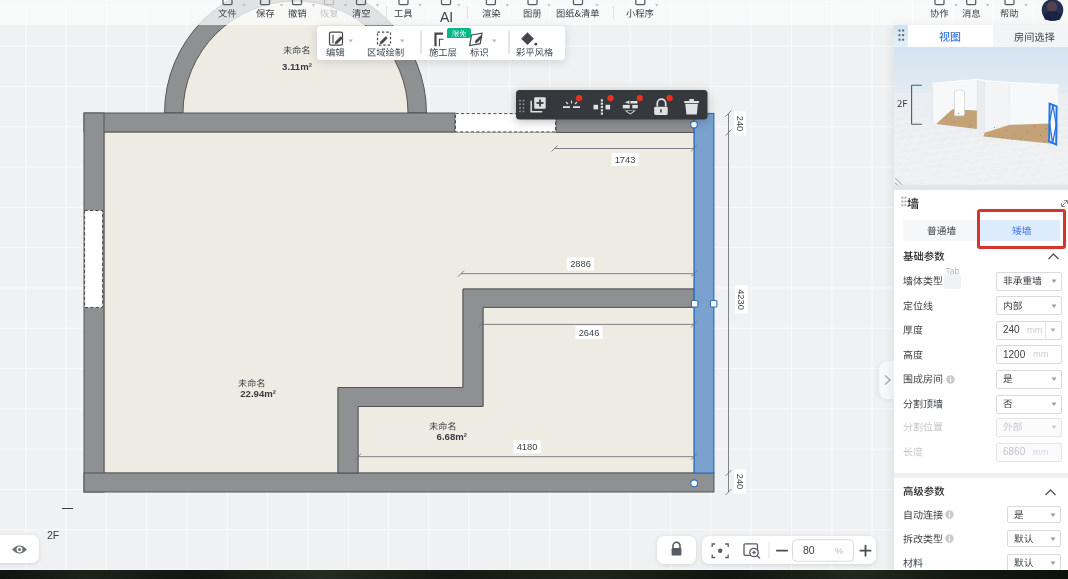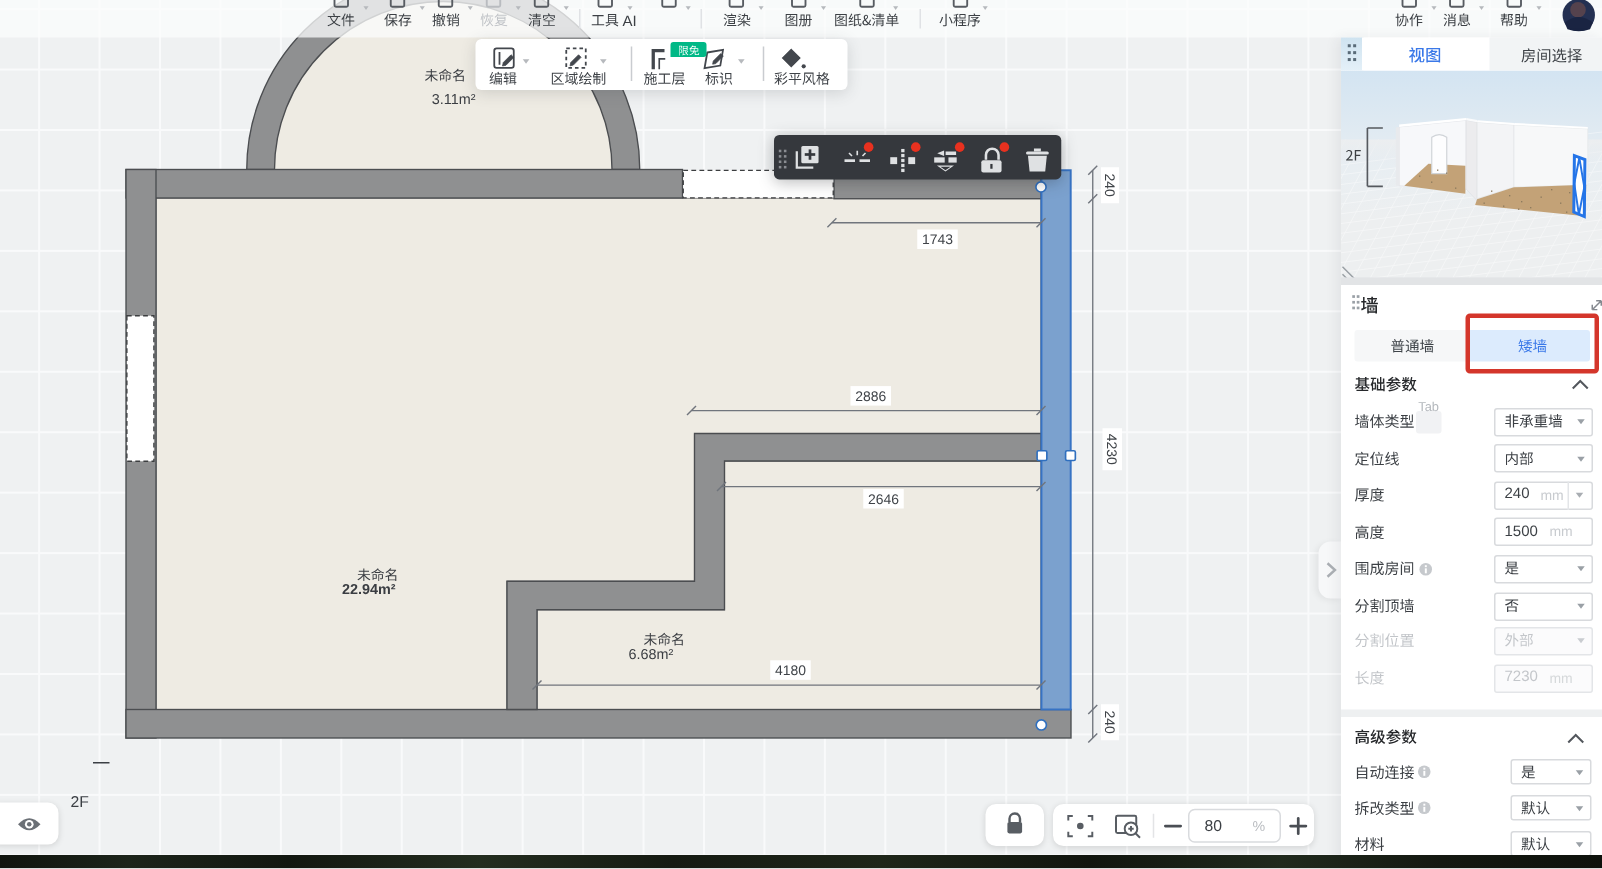--- a/index.html
+++ b/index.html
@@ -77,29 +77,29 @@
 <g fill="#fff" stroke="#2F6FBE" stroke-width="1.1">
 <circle cx="694" cy="124.6" r="3.4"></circle>
 <circle cx="694.2" cy="483.3" r="3.4"></circle>
 <rect x="691.4" y="300.5" width="6.5" height="6.5" rx="1"></rect>
 <rect x="710.4" y="300.5" width="6.5" height="6.5" rx="1"></rect>
 </g>
 </svg>
 <svg style="position:absolute;left:283.2px;top:42.5px;overflow:visible;z-index:9" width="28" height="13">
       <path d="M4.2 -7.7V-6.2H1.2V-5.5H4.2V-3.9H0.6V-3.3H3.8C3 -2.1 1.6 -0.9 0.3 -0.4C0.5 -0.2 0.7 0 0.8 0.2C2 -0.4 3.3 -1.5 4.2 -2.7V0.7H4.9V-2.8C5.9 -1.5 7.2 -0.4 8.4 0.2C8.5 0 8.7 -0.2 8.9 -0.4C7.6 -0.9 6.2 -2.1 5.3 -3.3H8.7V-3.9H4.9V-5.5H8V-6.2H4.9V-7.7Z M13.8 -7.8C13 -6.6 11.2 -5.4 9.5 -5C9.7 -4.8 9.8 -4.5 9.9 -4.3C10.6 -4.5 11.3 -4.9 11.9 -5.3V-4.7H15.6V-5.3C16.2 -4.9 16.9 -4.6 17.6 -4.4C17.7 -4.6 17.9 -4.9 18.1 -5C16.6 -5.4 15.1 -6.3 14.2 -7.2L14.4 -7.4ZM12 -5.3C12.7 -5.7 13.3 -6.2 13.8 -6.8C14.3 -6.2 14.9 -5.7 15.6 -5.3ZM10.4 -3.9V0H11V-0.8H13.2V-3.9ZM11 -3.3H12.5V-1.4H11ZM14.2 -3.9V0.7H14.8V-3.3H16.6V-1.3C16.6 -1.2 16.6 -1.2 16.4 -1.2C16.3 -1.2 15.9 -1.2 15.3 -1.2C15.4 -1 15.5 -0.7 15.5 -0.5C16.2 -0.5 16.7 -0.5 16.9 -0.6C17.2 -0.8 17.3 -0.9 17.3 -1.3V-3.9Z M20.8 -4.9C21.3 -4.5 21.8 -4.1 22.2 -3.7C21.2 -3.2 20 -2.8 18.8 -2.5C19 -2.4 19.1 -2.1 19.2 -1.9C19.7 -2 20.2 -2.1 20.7 -2.3V0.7H21.4V0.2H25.5V0.7H26.2V-3.1H22.5C24.1 -3.9 25.4 -5.1 26.2 -6.6L25.7 -6.8L25.6 -6.8H22.3C22.5 -7.1 22.8 -7.3 22.9 -7.6L22.1 -7.8C21.6 -6.9 20.5 -5.9 19 -5.1C19.2 -5 19.4 -4.8 19.5 -4.6C20.4 -5.1 21.1 -5.6 21.7 -6.2H25.1C24.6 -5.4 23.8 -4.7 22.9 -4.1C22.4 -4.5 21.8 -4.9 21.4 -5.3ZM25.5 -0.4H21.4V-2.5H25.5Z" fill="#3a3d42" transform="translate(0 10.67)"></path>
     </svg>
-<div class="abs" style="left:277px;top:61px;width:40px;text-align:right;font-size:9.6px;font-weight:normal;color:#3a3d42;z-index:2">3.11m²</div>
+<div class="abs" style="left:277px;top:61px;width:40px;text-align:center;font-size:9.6px;font-weight:bold;color:#3a3d42;z-index:2">3.11m²</div>
 <svg style="position:absolute;left:238.2px;top:375.6px;overflow:visible;z-index:9" width="28" height="13">
       <path d="M4.2 -7.7V-6.2H1.2V-5.5H4.2V-3.9H0.6V-3.3H3.8C3 -2.1 1.6 -0.9 0.3 -0.4C0.5 -0.2 0.7 0 0.8 0.2C2 -0.4 3.3 -1.5 4.2 -2.7V0.7H4.9V-2.8C5.9 -1.5 7.2 -0.4 8.4 0.2C8.5 0 8.7 -0.2 8.9 -0.4C7.6 -0.9 6.2 -2.1 5.3 -3.3H8.7V-3.9H4.9V-5.5H8V-6.2H4.9V-7.7Z M13.8 -7.8C13 -6.6 11.2 -5.4 9.5 -5C9.7 -4.8 9.8 -4.5 9.9 -4.3C10.6 -4.5 11.3 -4.9 11.9 -5.3V-4.7H15.6V-5.3C16.2 -4.9 16.9 -4.6 17.6 -4.4C17.7 -4.6 17.9 -4.9 18.1 -5C16.6 -5.4 15.1 -6.3 14.2 -7.2L14.4 -7.4ZM12 -5.3C12.7 -5.7 13.3 -6.2 13.8 -6.8C14.3 -6.2 14.9 -5.7 15.6 -5.3ZM10.4 -3.9V0H11V-0.8H13.2V-3.9ZM11 -3.3H12.5V-1.4H11ZM14.2 -3.9V0.7H14.8V-3.3H16.6V-1.3C16.6 -1.2 16.6 -1.2 16.4 -1.2C16.3 -1.2 15.9 -1.2 15.3 -1.2C15.4 -1 15.5 -0.7 15.5 -0.5C16.2 -0.5 16.7 -0.5 16.9 -0.6C17.2 -0.8 17.3 -0.9 17.3 -1.3V-3.9Z M20.8 -4.9C21.3 -4.5 21.8 -4.1 22.2 -3.7C21.2 -3.2 20 -2.8 18.8 -2.5C19 -2.4 19.1 -2.1 19.2 -1.9C19.7 -2 20.2 -2.1 20.7 -2.3V0.7H21.4V0.2H25.5V0.7H26.2V-3.1H22.5C24.1 -3.9 25.4 -5.1 26.2 -6.6L25.7 -6.8L25.6 -6.8H22.3C22.5 -7.1 22.8 -7.3 22.9 -7.6L22.1 -7.8C21.6 -6.9 20.5 -5.9 19 -5.1C19.2 -5 19.4 -4.8 19.5 -4.6C20.4 -5.1 21.1 -5.6 21.7 -6.2H25.1C24.6 -5.4 23.8 -4.7 22.9 -4.1C22.4 -4.5 21.8 -4.9 21.4 -5.3ZM25.5 -0.4H21.4V-2.5H25.5Z" fill="#3a3d42" transform="translate(0 10.67)"></path>
     </svg>
-<div class="abs" style="left:228px;top:388px;width:48px;text-align:left;font-size:9.6px;font-weight:bold;color:#3a3d42;z-index:2">22.94m²</div>
+<div class="abs" style="left:228px;top:388px;width:48px;text-align:right;font-size:9.6px;font-weight:bold;color:#3a3d42;z-index:2">22.94m²</div>
 <svg style="position:absolute;left:429.2px;top:418.9px;overflow:visible;z-index:9" width="28" height="13">
       <path d="M4.2 -7.7V-6.2H1.2V-5.5H4.2V-3.9H0.6V-3.3H3.8C3 -2.1 1.6 -0.9 0.3 -0.4C0.5 -0.2 0.7 0 0.8 0.2C2 -0.4 3.3 -1.5 4.2 -2.7V0.7H4.9V-2.8C5.9 -1.5 7.2 -0.4 8.4 0.2C8.5 0 8.7 -0.2 8.9 -0.4C7.6 -0.9 6.2 -2.1 5.3 -3.3H8.7V-3.9H4.9V-5.5H8V-6.2H4.9V-7.7Z M13.8 -7.8C13 -6.6 11.2 -5.4 9.5 -5C9.7 -4.8 9.8 -4.5 9.9 -4.3C10.6 -4.5 11.3 -4.9 11.9 -5.3V-4.7H15.6V-5.3C16.2 -4.9 16.9 -4.6 17.6 -4.4C17.7 -4.6 17.9 -4.9 18.1 -5C16.6 -5.4 15.1 -6.3 14.2 -7.2L14.4 -7.4ZM12 -5.3C12.7 -5.7 13.3 -6.2 13.8 -6.8C14.3 -6.2 14.9 -5.7 15.6 -5.3ZM10.4 -3.9V0H11V-0.8H13.2V-3.9ZM11 -3.3H12.5V-1.4H11ZM14.2 -3.9V0.7H14.8V-3.3H16.6V-1.3C16.6 -1.2 16.6 -1.2 16.4 -1.2C16.3 -1.2 15.9 -1.2 15.3 -1.2C15.4 -1 15.5 -0.7 15.5 -0.5C16.2 -0.5 16.7 -0.5 16.9 -0.6C17.2 -0.8 17.3 -0.9 17.3 -1.3V-3.9Z M20.8 -4.9C21.3 -4.5 21.8 -4.1 22.2 -3.7C21.2 -3.2 20 -2.8 18.8 -2.5C19 -2.4 19.1 -2.1 19.2 -1.9C19.7 -2 20.2 -2.1 20.7 -2.3V0.7H21.4V0.2H25.5V0.7H26.2V-3.1H22.5C24.1 -3.9 25.4 -5.1 26.2 -6.6L25.7 -6.8L25.6 -6.8H22.3C22.5 -7.1 22.8 -7.3 22.9 -7.6L22.1 -7.8C21.6 -6.9 20.5 -5.9 19 -5.1C19.2 -5 19.4 -4.8 19.5 -4.6C20.4 -5.1 21.1 -5.6 21.7 -6.2H25.1C24.6 -5.4 23.8 -4.7 22.9 -4.1C22.4 -4.5 21.8 -4.9 21.4 -5.3ZM25.5 -0.4H21.4V-2.5H25.5Z" fill="#3a3d42" transform="translate(0 10.67)"></path>
     </svg>
-<div class="abs" style="left:419px;top:431px;width:48px;text-align:left;font-size:9.6px;font-weight:normal;color:#3a3d42;z-index:2">6.68m²</div>
+<div class="abs" style="left:419px;top:431px;width:48px;text-align:right;font-size:9.6px;font-weight:bold;color:#3a3d42;z-index:2">6.68m²</div>
 <div class="abs" style="left:0;top:0;width:1068px;height:25px;background:rgba(251,252,253,0.76);z-index:5"></div>
 <svg style="position:absolute;left:218.2px;top:6.2px;overflow:visible;z-index:9" width="19" height="13">
       <path d="M3.9 -7.7C4.2 -7.2 4.5 -6.6 4.6 -6.2L5.4 -6.4C5.3 -6.8 4.9 -7.4 4.7 -7.9ZM0.5 -6.2V-5.5H1.9C2.5 -4.1 3.2 -2.9 4.2 -1.9C3.1 -1 1.9 -0.4 0.3 0.1C0.5 0.2 0.7 0.6 0.8 0.7C2.3 0.2 3.6 -0.4 4.7 -1.4C5.7 -0.4 7 0.3 8.5 0.7C8.6 0.5 8.8 0.2 9 0C7.5 -0.3 6.2 -1 5.2 -1.9C6.1 -2.8 6.9 -4 7.4 -5.5H8.9V-6.2ZM4.7 -2.4C3.8 -3.2 3.1 -4.3 2.6 -5.5H6.6C6.1 -4.2 5.5 -3.2 4.7 -2.4Z M12.2 -3.2V-2.5H14.9V0.7H15.6V-2.5H18.2V-3.2H15.6V-5.2H17.8V-5.9H15.6V-7.7H14.9V-5.9H13.7C13.8 -6.3 13.9 -6.8 14 -7.2L13.3 -7.3C13.1 -6.1 12.7 -4.9 12.2 -4.2C12.3 -4.1 12.6 -3.9 12.8 -3.8C13 -4.2 13.3 -4.7 13.4 -5.2H14.9V-3.2ZM11.8 -7.8C11.3 -6.4 10.5 -5 9.6 -4.1C9.7 -3.9 9.9 -3.5 10 -3.4C10.3 -3.7 10.6 -4.1 10.9 -4.5V0.7H11.5V-5.6C11.9 -6.2 12.2 -6.9 12.5 -7.6Z" fill="#3c4045" transform="translate(0 10.79)"></path>
     </svg>
 <svg style="position:absolute;left:255.7px;top:6.2px;overflow:visible;z-index:9" width="19" height="13">
       <path d="M4.2 -6.8H7.7V-5H4.2ZM3.5 -7.4V-4.4H5.6V-3.3H2.8V-2.6H5.2C4.5 -1.6 3.5 -0.7 2.6 -0.2C2.7 -0.1 2.9 0.2 3.1 0.3C4 -0.2 4.9 -1.1 5.6 -2.2V0.7H6.3V-2.2C6.9 -1.2 7.8 -0.2 8.6 0.4C8.8 0.2 9 -0.1 9.1 -0.2C8.2 -0.7 7.3 -1.6 6.7 -2.6H8.9V-3.3H6.3V-4.4H8.4V-7.4ZM2.6 -7.8C2 -6.4 1.1 -5 0.2 -4.1C0.3 -3.9 0.5 -3.6 0.6 -3.4C0.9 -3.8 1.3 -4.2 1.6 -4.6V0.7H2.3V-5.6C2.6 -6.3 3 -6.9 3.2 -7.6Z M15 -3.2V-2.5H12.4V-1.8H15V-0.1C15 0 15 0.1 14.8 0.1C14.6 0.1 14.1 0.1 13.5 0.1C13.6 0.3 13.7 0.5 13.7 0.7C14.5 0.7 15 0.7 15.3 0.6C15.6 0.5 15.7 0.3 15.7 -0.1V-1.8H18.2V-2.5H15.7V-3C16.4 -3.4 17.1 -4 17.6 -4.6L17.2 -4.9L17 -4.9H13.2V-4.2H16.4C16 -3.9 15.5 -3.5 15 -3.2ZM12.9 -7.8C12.8 -7.4 12.6 -7 12.5 -6.6H9.9V-5.9H12.2C11.6 -4.6 10.7 -3.4 9.6 -2.6C9.7 -2.5 9.9 -2.2 9.9 -2C10.3 -2.3 10.7 -2.6 11 -3V0.7H11.8V-3.8C12.2 -4.5 12.6 -5.2 13 -5.9H18V-6.6H13.2C13.4 -6.9 13.5 -7.3 13.6 -7.6Z" fill="#3c4045" transform="translate(0 10.79)"></path>
     </svg>
 <svg style="position:absolute;left:287.7px;top:6.2px;overflow:visible;z-index:9" width="19" height="13">
       <path d="M2.8 -6.8V-6.2H3.8C3.6 -5.8 3.3 -5.3 3.2 -5.2C3.1 -5 3 -4.9 2.9 -4.9C3 -4.7 3.1 -4.4 3.1 -4.3C3.2 -4.4 3.5 -4.4 5.3 -4.7L5.4 -4.3L5.9 -4.5C5.8 -4.9 5.5 -5.5 5.3 -6L4.8 -5.8C4.9 -5.6 5 -5.4 5.1 -5.2L3.7 -5C4 -5.4 4.3 -5.8 4.5 -6.2H6.1V-6.8H4.8C4.8 -7.1 4.6 -7.5 4.5 -7.8L3.9 -7.7C4 -7.4 4.1 -7.1 4.2 -6.8ZM1.4 -7.8V-5.9H0.4V-5.3H1.4V-3.2L0.3 -2.9L0.5 -2.2L1.4 -2.5V0C1.4 0.1 1.4 0.1 1.3 0.1C1.2 0.1 0.9 0.1 0.6 0.1C0.7 0.3 0.7 0.6 0.8 0.7C1.2 0.7 1.5 0.7 1.7 0.6C1.9 0.5 2 0.3 2 0V-2.7L2.9 -3L2.8 -3.6L2 -3.4V-5.3H2.8V-5.9H2V-7.8ZM3.7 -2.3H5V-1.5H3.7ZM3.7 -2.8V-3.5H5V-2.8ZM3.1 -4V0.7H3.7V-1H5V0C5 0.1 5 0.1 4.9 0.1C4.8 0.1 4.6 0.1 4.3 0.1C4.4 0.3 4.4 0.5 4.4 0.7C4.9 0.7 5.2 0.7 5.4 0.6C5.6 0.5 5.6 0.3 5.6 0V-4ZM7 -5.6H7.9C7.8 -4.4 7.7 -3.4 7.4 -2.5C7.1 -3.4 7 -4.4 6.9 -5.3ZM6.8 -7.9C6.6 -6.4 6.3 -4.9 5.7 -3.9C5.9 -3.8 6.1 -3.6 6.2 -3.4C6.3 -3.7 6.4 -3.9 6.5 -4.2C6.6 -3.4 6.8 -2.5 7.1 -1.7C6.8 -0.9 6.3 -0.2 5.7 0.3C5.8 0.4 6 0.6 6.1 0.8C6.6 0.3 7.1 -0.3 7.4 -0.9C7.7 -0.3 8.1 0.3 8.5 0.7C8.6 0.6 8.8 0.3 9 0.2C8.4 -0.3 8 -0.9 7.7 -1.6C8.1 -2.7 8.4 -4 8.5 -5.6H8.9V-6.2H7.1C7.2 -6.7 7.3 -7.2 7.4 -7.8Z M13.4 -7.2C13.7 -6.7 14.1 -6 14.3 -5.5L14.8 -5.8C14.7 -6.3 14.3 -7 13.9 -7.5ZM17.5 -7.6C17.3 -7 16.9 -6.2 16.6 -5.8L17.1 -5.5C17.4 -6 17.8 -6.7 18.2 -7.3ZM11 -7.8C10.7 -6.9 10.2 -6.1 9.6 -5.6C9.8 -5.4 9.9 -5.1 10 -4.9C10.3 -5.2 10.6 -5.6 10.8 -6H13.1V-6.7H11.2C11.3 -7 11.5 -7.3 11.6 -7.6ZM9.9 -3.2V-2.6H11.2V-0.7C11.2 -0.3 10.9 -0.1 10.8 0C10.9 0.2 11 0.5 11.1 0.6C11.2 0.5 11.5 0.3 13.1 -0.6C13 -0.7 12.9 -1 12.9 -1.2L11.9 -0.6V-2.6H13.2V-3.2H11.9V-4.5H13V-5.1H10.3V-4.5H11.2V-3.2ZM14.1 -2.9H17.3V-1.9H14.1ZM14.1 -3.5V-4.5H17.3V-3.5ZM15.4 -7.8V-5.2H13.5V0.7H14.1V-1.3H17.3V-0.1C17.3 0 17.2 0 17.1 0C16.9 0 16.5 0 15.9 0C16 0.2 16.1 0.5 16.2 0.7C16.9 0.7 17.3 0.7 17.5 0.5C17.8 0.4 17.9 0.2 17.9 -0.1V-5.2L17.3 -5.2H16.1V-7.8Z" fill="#3c4045" transform="translate(0 10.79)"></path>
     </svg>
@@ -126,21 +126,21 @@
     </svg>
 <svg style="position:absolute;left:930.2px;top:6.2px;overflow:visible;z-index:9" width="19" height="13">
       <path d="M3.6 -4.4C3.4 -3.5 3.1 -2.6 2.7 -2C2.9 -2 3.1 -1.8 3.2 -1.7C3.7 -2.3 4 -3.3 4.2 -4.3ZM7.8 -4.3C8.1 -3.4 8.3 -2.3 8.4 -1.6L9 -1.8C8.9 -2.4 8.7 -3.5 8.4 -4.4ZM1.5 -7.8V-5.6H0.4V-5H1.5V0.7H2.2V-5H3.2V-5.6H2.2V-7.8ZM5.1 -7.7V-6.1V-6H3.5V-5.4H5.1C5 -3.6 4.7 -1.4 2.6 0.3C2.8 0.4 3 0.6 3.1 0.8C5.3 -1.1 5.7 -3.4 5.8 -5.4H7.1C7 -1.8 6.9 -0.4 6.6 -0.1C6.5 0 6.4 0 6.3 0C6.1 0 5.6 0 5 0C5.2 0.1 5.2 0.4 5.3 0.6C5.7 0.7 6.2 0.7 6.5 0.6C6.8 0.6 7 0.5 7.2 0.3C7.5 -0.1 7.6 -1.5 7.7 -5.7C7.7 -5.8 7.7 -6 7.7 -6H5.8V-6.1V-7.7Z M14.2 -7.7C13.7 -6.3 13 -5 12.1 -4.1C12.3 -4 12.6 -3.8 12.7 -3.6C13.2 -4.2 13.6 -4.8 14 -5.6H14.6V0.7H15.4V-1.5H18.2V-2.2H15.4V-3.6H18V-4.2H15.4V-5.6H18.2V-6.3H14.3C14.5 -6.7 14.7 -7.1 14.9 -7.5ZM12 -7.8C11.4 -6.4 10.6 -5 9.6 -4.1C9.8 -3.9 10 -3.5 10 -3.4C10.4 -3.7 10.7 -4.1 11 -4.5V0.7H11.7V-5.6C12 -6.2 12.4 -6.9 12.6 -7.6Z" fill="#3c4045" transform="translate(0 10.79)"></path>
     </svg>
 <svg style="position:absolute;left:961.9px;top:6.2px;overflow:visible;z-index:9" width="19" height="13">
       <path d="M8 -7.6C7.8 -7 7.4 -6.3 7 -5.8L7.6 -5.5C8 -6 8.4 -6.7 8.7 -7.3ZM3.3 -7.2C3.7 -6.7 4.1 -6 4.2 -5.5L4.8 -5.8C4.7 -6.3 4.3 -7 3.9 -7.5ZM0.8 -7.2C1.4 -6.9 2.1 -6.4 2.4 -6.1L2.8 -6.6C2.5 -7 1.8 -7.4 1.2 -7.7ZM0.4 -4.7C0.9 -4.4 1.7 -4 2 -3.6L2.4 -4.2C2.1 -4.5 1.3 -5 0.8 -5.2ZM0.6 0.2 1.2 0.7C1.7 -0.2 2.3 -1.4 2.7 -2.4L2.2 -2.8C1.7 -1.8 1.1 -0.5 0.6 0.2ZM4.2 -2.9H7.6V-1.9H4.2ZM4.2 -3.5V-4.5H7.6V-3.5ZM5.6 -7.8V-5.2H3.5V0.7H4.2V-1.3H7.6V-0.1C7.6 0 7.6 0 7.5 0C7.3 0 6.8 0 6.3 0C6.4 0.2 6.5 0.5 6.5 0.7C7.2 0.7 7.7 0.7 8 0.6C8.2 0.5 8.3 0.3 8.3 -0.1V-5.2H6.3V-7.8Z M11.8 -5.1H16.1V-4.4H11.8ZM11.8 -3.8H16.1V-3.1H11.8ZM11.8 -6.4H16.1V-5.6H11.8ZM11.7 -1.9V-0.4C11.7 0.4 12 0.6 13.1 0.6C13.3 0.6 15 0.6 15.2 0.6C16.1 0.6 16.4 0.3 16.5 -0.9C16.3 -0.9 16 -1 15.8 -1.1C15.8 -0.2 15.7 -0.1 15.2 -0.1C14.8 -0.1 13.4 -0.1 13.1 -0.1C12.5 -0.1 12.4 -0.1 12.4 -0.4V-1.9ZM16.4 -1.8C16.8 -1.2 17.3 -0.4 17.4 0.1L18.1 -0.2C17.9 -0.7 17.5 -1.5 17 -2ZM10.7 -1.9C10.5 -1.3 10.1 -0.5 9.7 0L10.4 0.3C10.7 -0.2 11 -1.1 11.3 -1.6ZM13.2 -2.2C13.7 -1.8 14.2 -1.2 14.4 -0.8L15 -1.1C14.8 -1.5 14.2 -2.1 13.7 -2.5H16.8V-6.9H14C14.1 -7.2 14.3 -7.5 14.4 -7.8L13.6 -7.9C13.6 -7.6 13.4 -7.3 13.3 -6.9H11.1V-2.5H13.7Z" fill="#3c4045" transform="translate(0 10.79)"></path>
     </svg>
 <svg style="position:absolute;left:1000.2px;top:6.2px;overflow:visible;z-index:9" width="19" height="13">
       <path d="M2.5 -7.8V-7.1H0.6V-6.5H2.5V-5.8H0.8V-5.3H2.5V-5.1C2.5 -4.9 2.5 -4.7 2.5 -4.6H0.5V-4H2.2C1.9 -3.6 1.4 -3.2 0.6 -2.9C0.8 -2.8 1 -2.5 1.1 -2.4C2.1 -2.8 2.7 -3.4 3 -4H5V-4.6H3.2C3.2 -4.7 3.3 -4.9 3.3 -5.1V-5.3H4.8V-5.8H3.3V-6.5H5V-7.1H3.3V-7.8ZM5.4 -7.4V-2.8H6.1V-6.8H7.7C7.4 -6.4 7.1 -6 6.8 -5.5C7.6 -5.1 8 -4.7 8 -4.3C8 -4.1 7.9 -4 7.7 -3.9C7.6 -3.9 7.5 -3.9 7.3 -3.9C7.1 -3.8 6.7 -3.9 6.3 -3.9C6.4 -3.7 6.5 -3.5 6.5 -3.3C6.9 -3.3 7.3 -3.3 7.6 -3.3C7.8 -3.3 8 -3.4 8.2 -3.5C8.5 -3.6 8.6 -3.9 8.6 -4.3C8.6 -4.7 8.4 -5.2 7.6 -5.6C8 -6.1 8.4 -6.7 8.7 -7.2L8.2 -7.4L8.1 -7.4ZM1.4 -2.4V0.2H2.1V-1.8H4.3V0.7H5V-1.8H7.3V-0.5C7.3 -0.4 7.3 -0.4 7.1 -0.4C7 -0.4 6.4 -0.4 5.8 -0.4C5.9 -0.2 6.1 0 6.1 0.2C6.9 0.2 7.4 0.2 7.7 0.1C8 0 8.1 -0.2 8.1 -0.5V-2.4H5V-3.2H4.3V-2.4Z M15.2 -7.8C15.2 -7.1 15.2 -6.4 15.2 -5.7H13.6V-5H15.1C15 -2.8 14.5 -0.9 12.8 0.2C12.9 0.4 13.2 0.6 13.3 0.8C15.2 -0.5 15.7 -2.6 15.8 -5H17.3C17.2 -1.6 17.1 -0.4 16.8 -0.1C16.8 0 16.7 0 16.5 0C16.3 0 15.8 0 15.3 0C15.4 0.2 15.5 0.5 15.5 0.7C16 0.7 16.5 0.7 16.8 0.7C17.1 0.6 17.3 0.6 17.4 0.3C17.8 -0.1 17.8 -1.4 17.9 -5.4C17.9 -5.4 17.9 -5.7 17.9 -5.7H15.8C15.9 -6.4 15.9 -7.1 15.9 -7.8ZM9.6 -0.9 9.7 -0.2C10.9 -0.4 12.4 -0.8 13.9 -1.1L13.8 -1.8L13.3 -1.7V-7.4H10.3V-1ZM10.9 -1.1V-2.7H12.7V-1.5ZM10.9 -4.7H12.7V-3.4H10.9ZM10.9 -5.4V-6.7H12.7V-5.4Z" fill="#3c4045" transform="translate(0 10.79)"></path>
     </svg>
-<div class="abs" style="left:415px;top:9px;font-size:10px;color:#3c4045;z-index:6">AI</div>
+<div class="abs" style="left:440px;top:9px;font-size:14px;color:#3c4045;z-index:6">AI</div>
 <svg class="abs" style="left:0;top:0;z-index:6" width="1068" height="10">
       <rect x="223.0" y="-3.5" width="9" height="8" rx="1" fill="none" stroke="#585c62" stroke-width="1.25"></rect>
       <path d="M242.3,4.2 l3.4,0 l-1.7,2.4 z" fill="#b6b9bd"></path>
       <rect x="260.5" y="-3.5" width="9" height="8" rx="1" fill="none" stroke="#585c62" stroke-width="1.25"></rect>
       <path d="M279.8,4.2 l3.4,0 l-1.7,2.4 z" fill="#b6b9bd"></path>
       <rect x="292.5" y="-3.5" width="9" height="8" rx="1" fill="none" stroke="#585c62" stroke-width="1.25"></rect>
       <path d="M311.8,4.2 l3.4,0 l-1.7,2.4 z" fill="#b6b9bd"></path>
       <rect x="324.5" y="-3.5" width="9" height="8" rx="1" fill="none" stroke="#b9bcc0" stroke-width="1.25"></rect>
       <path d="M343.8,4.2 l3.4,0 l-1.7,2.4 z" fill="#b6b9bd"></path>
       <rect x="356.5" y="-3.5" width="9" height="8" rx="1" fill="none" stroke="#585c62" stroke-width="1.25"></rect>
@@ -471,21 +471,21 @@
       <path d="M0.5,0.5 h5 l-2.5,3.4 z" fill="#9aa0a6"></path>
     </svg>
 <div class="abs" style="left:996px;top:320.5px;width:66px;height:19px;background:#fff;border:1px solid #d8dadd;border-radius:2px;z-index:8"></div>
 <div class="abs" style="left:1045px;top:320.5px;width:1px;height:19px;background:#e3e5e8;z-index:9"></div>
 <div class="abs" style="left:1003px;top:324px;font-size:10px;color:#3c4045;z-index:9">240</div>
 <div class="abs" style="left:1027px;top:324.5px;font-size:9.3px;color:#c8cbcf;z-index:9">mm</div>
 <svg class="abs" style="left:1050px;top:328.2px;z-index:9" width="7" height="5">
       <path d="M0.5,0.5 h5 l-2.5,3.4 z" fill="#a9adb2"></path>
     </svg>
 <div class="abs" style="left:996px;top:345px;width:66px;height:19px;background:#fff;border:1px solid #d8dadd;border-radius:2px;z-index:8"></div>
-<div class="abs" style="left:1003px;top:348.5px;font-size:10px;color:#3c4045;z-index:9">1500</div>
+<div class="abs" style="left:1003px;top:348.5px;font-size:10px;color:#3c4045;z-index:9">1200</div>
 <div class="abs" style="left:1033px;top:349px;font-size:9.3px;color:#c8cbcf;z-index:9">mm</div>
 <div class="abs" style="left:996px;top:369.5px;width:66px;height:19px;background:#fff;border:1px solid #d8dadd;border-radius:2px;z-index:8"></div>
     <svg style="position:absolute;left:1003.0px;top:371.2px;overflow:visible;z-index:9" width="10" height="14">
       <path d="M2.3 -5.9H7.3V-5.1H2.3ZM2.3 -7.2H7.3V-6.4H2.3ZM1.6 -7.8V-4.5H8.1V-7.8ZM2.2 -2.9C2 -1.5 1.4 -0.4 0.3 0.3C0.5 0.4 0.8 0.7 0.9 0.8C1.5 0.3 2 -0.3 2.4 -1.1C3.2 0.3 4.5 0.6 6.4 0.6H9.1C9.1 0.4 9.2 0.1 9.3 -0.1C8.8 -0.1 6.8 -0.1 6.4 -0.1C6 -0.1 5.6 -0.1 5.3 -0.2V-1.5H8.5V-2.1H5.3V-3.2H9.1V-3.9H0.6V-3.2H4.6V-0.3C3.7 -0.5 3.1 -1 2.7 -1.8C2.8 -2.1 2.9 -2.5 3 -2.8Z" fill="#3c4045" transform="translate(0 11.25)"></path>
     </svg>
     <svg class="abs" style="left:1051px;top:377.2px;z-index:9" width="7" height="5">
       <path d="M0.5,0.5 h5 l-2.5,3.4 z" fill="#9aa0a6"></path>
     </svg>
 <div class="abs" style="left:996px;top:394.5px;width:66px;height:19px;background:#fff;border:1px solid #d8dadd;border-radius:2px;z-index:8"></div>
     <svg style="position:absolute;left:1003.0px;top:396.2px;overflow:visible;z-index:9" width="10" height="14">
@@ -495,21 +495,21 @@
       <path d="M0.5,0.5 h5 l-2.5,3.4 z" fill="#9aa0a6"></path>
     </svg>
 <div class="abs" style="left:996px;top:417.5px;width:66px;height:19px;background:#fbfbfc;border:1px solid #e3e5e8;border-radius:2px;z-index:8"></div>
     <svg style="position:absolute;left:1003.0px;top:419.2px;overflow:visible;z-index:9" width="19" height="14">
       <path d="M2.2 -8.2C1.9 -6.5 1.3 -4.8 0.4 -3.8C0.6 -3.7 0.9 -3.5 1 -3.4C1.5 -4.1 2 -5 2.4 -6H4.2C4.1 -4.9 3.8 -4.1 3.5 -3.3C3.1 -3.6 2.5 -4.1 2 -4.3L1.6 -3.9C2.1 -3.5 2.7 -3 3.2 -2.6C2.5 -1.4 1.5 -0.5 0.4 0.1C0.6 0.2 0.9 0.5 1 0.7C3.1 -0.4 4.6 -2.7 5.1 -6.5L4.6 -6.7L4.4 -6.7H2.6C2.7 -7.1 2.9 -7.6 3 -8ZM5.9 -8.1V0.8H6.7V-4.5C7.5 -3.9 8.3 -3.1 8.8 -2.5L9.4 -3C8.8 -3.6 7.8 -4.6 6.9 -5.2L6.7 -5V-8.1Z M11.1 -6.1C11.3 -5.6 11.6 -4.9 11.7 -4.4L12.3 -4.6C12.3 -5.1 12 -5.7 11.7 -6.3ZM15.8 -7.6V0.8H16.4V-7H18C17.7 -6.2 17.4 -5.2 17 -4.3C17.9 -3.5 18.1 -2.8 18.1 -2.2C18.1 -1.8 18 -1.5 17.8 -1.4C17.7 -1.3 17.6 -1.3 17.5 -1.3C17.3 -1.3 17 -1.3 16.7 -1.3C16.8 -1.1 16.9 -0.8 16.9 -0.6C17.2 -0.6 17.5 -0.6 17.7 -0.6C18 -0.7 18.2 -0.7 18.3 -0.8C18.7 -1 18.8 -1.5 18.8 -2.1C18.8 -2.8 18.6 -3.5 17.7 -4.4C18.1 -5.3 18.6 -6.4 18.9 -7.3L18.4 -7.7L18.3 -7.6ZM12.1 -8C12.2 -7.7 12.4 -7.3 12.5 -7H10.5V-6.3H15.1V-7H13.3C13.1 -7.3 12.9 -7.8 12.7 -8.2ZM13.9 -6.3C13.7 -5.7 13.5 -4.9 13.2 -4.4H10.2V-3.7H15.3V-4.4H13.9C14.1 -4.9 14.4 -5.5 14.6 -6.1ZM10.8 -2.8V0.7H11.4V0.3H14.1V0.6H14.8V-2.8ZM11.4 -0.4V-2.2H14.1V-0.4Z" fill="#c3c6ca" transform="translate(0 11.25)"></path>
     </svg>
     <svg class="abs" style="left:1051px;top:425.2px;z-index:9" width="7" height="5">
       <path d="M0.5,0.5 h5 l-2.5,3.4 z" fill="#c9ccd0"></path>
     </svg>
 <div class="abs" style="left:996px;top:442.5px;width:66px;height:19px;background:#fbfbfc;border:1px solid #e3e5e8;border-radius:2px;z-index:8"></div>
-<div class="abs" style="left:1003px;top:446px;font-size:10px;color:#c3c6ca;z-index:9">7230</div>
+<div class="abs" style="left:1003px;top:446px;font-size:10px;color:#c3c6ca;z-index:9">6860</div>
 <div class="abs" style="left:1033px;top:446.5px;font-size:9.3px;color:#d5d8da;z-index:9">mm</div>
 <div class="abs" style="left:894px;top:472.5px;width:174px;height:5px;background:#eef0f1;z-index:8"></div>
 <svg style="position:absolute;left:903.0px;top:482.9px;overflow:visible;z-index:9" width="42" height="15">
       <path d="M3.1 -5.7H7.4V-4.9H3.1ZM2.1 -6.4V-4.2H8.4V-6.4ZM4.5 -8.6 4.8 -7.7H0.6V-6.9H9.8V-7.7H5.9C5.8 -8.1 5.6 -8.5 5.5 -8.8ZM0.9 -3.7V0.9H1.9V-2.9H8.5V-0.1C8.5 0 8.4 0.1 8.3 0.1C8.2 0.1 7.6 0.1 7.2 0.1C7.3 0.3 7.5 0.6 7.5 0.8C8.2 0.8 8.7 0.8 9 0.7C9.4 0.6 9.5 0.4 9.5 -0.1V-3.7ZM2.9 -2.4V0.3H3.8V-0.2H7.4V-2.4ZM3.8 -1.7H6.5V-0.9H3.8Z M10.8 -0.7 11.1 0.3C12.1 -0.1 13.4 -0.6 14.6 -1.1L14.4 -2C13.1 -1.5 11.7 -1 10.8 -0.7ZM14.6 -8.1V-7.2H15.7C15.5 -4 15.1 -1.3 13.7 0.3C14 0.4 14.4 0.7 14.6 0.9C15.4 -0.2 15.9 -1.6 16.2 -3.3C16.6 -2.6 16.9 -1.9 17.4 -1.3C16.8 -0.7 16.1 -0.2 15.4 0.1C15.6 0.3 15.9 0.7 16.1 0.9C16.8 0.5 17.4 0 18 -0.6C18.5 0 19.2 0.5 19.9 0.9C20 0.6 20.3 0.2 20.5 0.1C19.8 -0.3 19.1 -0.8 18.6 -1.4C19.3 -2.4 19.8 -3.6 20.1 -5.1L19.5 -5.4L19.3 -5.4H18.5C18.7 -6.2 19 -7.2 19.2 -8.1ZM16.6 -7.2H18C17.8 -6.2 17.5 -5.2 17.3 -4.5H19C18.8 -3.6 18.4 -2.8 18 -2.1C17.3 -3 16.8 -4 16.5 -5C16.5 -5.7 16.6 -6.4 16.6 -7.2ZM11 -4.4C11.1 -4.4 11.4 -4.5 12.6 -4.6C12.1 -4 11.8 -3.5 11.6 -3.3C11.2 -2.9 11 -2.7 10.7 -2.6C10.8 -2.4 11 -2 11 -1.8C11.3 -1.9 11.7 -2.1 14.4 -2.9C14.4 -3.1 14.4 -3.5 14.4 -3.7L12.6 -3.2C13.3 -4.1 14 -5.1 14.6 -6.1L13.7 -6.6C13.6 -6.3 13.3 -5.9 13.1 -5.5L11.9 -5.4C12.6 -6.3 13.2 -7.4 13.6 -8.4L12.7 -8.8C12.3 -7.6 11.5 -6.2 11.3 -5.9C11.1 -5.5 10.9 -5.3 10.7 -5.3C10.8 -5 10.9 -4.5 11 -4.4Z M27.3 -2.9C26.4 -2.3 24.7 -1.8 23.2 -1.6C23.4 -1.4 23.6 -1 23.8 -0.8C25.4 -1.1 27.1 -1.7 28.1 -2.5ZM28.6 -1.9C27.4 -0.8 25.1 -0.2 22.5 0C22.7 0.3 22.9 0.6 23 0.9C25.7 0.6 28.1 -0.1 29.5 -1.4ZM22.6 -6.1C22.9 -6.2 23.2 -6.2 24.8 -6.3C24.7 -6 24.5 -5.7 24.4 -5.4H21.3V-4.6H23.8C23.1 -3.8 22.2 -3.1 21.1 -2.7C21.4 -2.5 21.7 -2.1 21.9 -1.9C22.5 -2.2 23 -2.5 23.5 -3C23.7 -2.8 23.9 -2.5 24 -2.4C25.1 -2.6 26.4 -3.1 27.2 -3.7L26.4 -4.1C25.8 -3.7 24.7 -3.4 23.7 -3.1C24.2 -3.5 24.6 -4 25 -4.6H27.1C27.9 -3.5 29 -2.5 30.2 -1.9C30.4 -2.2 30.7 -2.5 30.9 -2.7C29.9 -3.1 28.9 -3.8 28.2 -4.6H30.7V-5.4H25.5C25.7 -5.7 25.8 -6 25.9 -6.3L28.7 -6.4C29 -6.2 29.2 -6 29.4 -5.8L30.2 -6.4C29.6 -7 28.4 -7.9 27.5 -8.5L26.7 -8C27.1 -7.8 27.5 -7.5 27.8 -7.2L24.3 -7.1C24.9 -7.5 25.5 -7.9 26.1 -8.4L25.2 -8.9C24.5 -8.1 23.4 -7.5 23.1 -7.3C22.8 -7.1 22.6 -7 22.3 -7C22.4 -6.7 22.6 -6.3 22.6 -6.1Z M35.7 -8.6C35.5 -8.2 35.2 -7.6 35 -7.2L35.6 -7C35.9 -7.3 36.2 -7.8 36.5 -8.3ZM32 -8.3C32.3 -7.8 32.6 -7.3 32.6 -6.9L33.4 -7.2C33.3 -7.6 33 -8.2 32.7 -8.6ZM35.3 -2.6C35.1 -2.1 34.8 -1.7 34.4 -1.4C34.1 -1.6 33.7 -1.7 33.4 -1.9L33.8 -2.6ZM32.2 -1.6C32.7 -1.4 33.2 -1.1 33.8 -0.8C33.1 -0.4 32.4 -0.1 31.6 0.1C31.7 0.2 31.9 0.6 32 0.8C33 0.6 33.8 0.2 34.6 -0.4C34.9 -0.2 35.2 0 35.4 0.2L36 -0.5C35.8 -0.6 35.5 -0.8 35.2 -1C35.7 -1.6 36.2 -2.3 36.4 -3.2L35.9 -3.4L35.7 -3.4H34.2L34.4 -3.9L33.5 -4.1C33.4 -3.8 33.4 -3.6 33.3 -3.4H31.9V-2.6H32.8C32.6 -2.2 32.4 -1.9 32.2 -1.6ZM33.8 -8.8V-6.9H31.7V-6.1H33.5C32.9 -5.5 32.2 -4.9 31.5 -4.6C31.7 -4.5 31.9 -4.1 32.1 -3.9C32.6 -4.2 33.3 -4.7 33.8 -5.3V-4.2H34.7V-5.5C35.1 -5.1 35.7 -4.7 35.9 -4.5L36.4 -5.2C36.2 -5.3 35.5 -5.8 34.9 -6.1H36.7V-6.9H34.7V-8.8ZM37.7 -8.7C37.4 -6.9 37 -5.1 36.1 -4C36.3 -3.9 36.7 -3.6 36.9 -3.4C37.1 -3.8 37.3 -4.1 37.5 -4.6C37.7 -3.7 38 -2.8 38.3 -2C37.8 -1.1 37 -0.4 35.9 0.1C36.1 0.3 36.3 0.7 36.4 0.9C37.4 0.4 38.2 -0.3 38.8 -1.2C39.3 -0.3 39.9 0.3 40.7 0.8C40.9 0.5 41.1 0.2 41.4 0C40.5 -0.4 39.9 -1.2 39.3 -2C39.9 -3.1 40.2 -4.4 40.4 -5.9H41.1V-6.8H38.2C38.4 -7.4 38.5 -8 38.6 -8.6ZM39.5 -5.9C39.4 -4.8 39.2 -3.9 38.8 -3.1C38.5 -3.9 38.2 -4.9 38.1 -5.9Z" fill="#26282b" transform="translate(0 12.06)"></path>
     </svg>
 <svg class="abs" style="left:1044px;top:487.5px;z-index:9" width="13" height="9">
       <path d="M1.5,7 L6.5,2 L11.5,7" stroke="#54585e" stroke-width="1.4" fill="none"></path>
     </svg>
 <svg style="position:absolute;left:903.0px;top:506.6px;overflow:visible;z-index:9" width="40" height="14">
       <path d="M2.4 -4.1H7.7V-2.6H2.4ZM2.4 -4.8V-6.3H7.7V-4.8ZM2.4 -1.9H7.7V-0.5H2.4ZM4.5 -8.4C4.5 -8 4.3 -7.5 4.2 -7H1.6V0.8H2.4V0.2H7.7V0.8H8.5V-7H4.9C5.1 -7.4 5.3 -7.9 5.4 -8.3Z M10.9 -7.6V-6.9H14.8V-7.6ZM16.5 -8.2C16.5 -7.5 16.5 -6.8 16.5 -6.1H15.1V-5.4H16.5C16.4 -3.1 15.9 -1 14.6 0.2C14.8 0.4 15 0.6 15.2 0.8C16.6 -0.6 17.1 -2.9 17.2 -5.4H18.7C18.6 -1.8 18.5 -0.5 18.2 -0.2C18.1 -0.1 18 0 17.8 0C17.6 0 17.1 0 16.5 -0.1C16.6 0.1 16.7 0.4 16.7 0.6C17.3 0.7 17.8 0.7 18.1 0.7C18.4 0.6 18.6 0.5 18.8 0.3C19.2 -0.2 19.3 -1.6 19.5 -5.7C19.5 -5.8 19.5 -6.1 19.5 -6.1H17.2C17.3 -6.8 17.3 -7.5 17.3 -8.2ZM10.9 -0.4 10.9 -0.5V-0.4C11.1 -0.6 11.5 -0.7 14.3 -1.3L14.5 -0.6L15.1 -0.9C14.9 -1.6 14.5 -2.8 14.1 -3.6L13.5 -3.5C13.7 -3 13.9 -2.5 14.1 -1.9L11.7 -1.4C12.1 -2.3 12.4 -3.5 12.7 -4.5H14.9V-5.2H10.5V-4.5H11.9C11.7 -3.3 11.2 -2.2 11.1 -1.8C10.9 -1.4 10.8 -1.2 10.7 -1.1C10.7 -1 10.8 -0.6 10.9 -0.4Z M20.8 -7.9C21.3 -7.4 22 -6.6 22.2 -6.1L22.9 -6.5C22.6 -7 21.9 -7.8 21.4 -8.3ZM22.5 -5H20.4V-4.3H21.8V-1.2C21.3 -1 20.8 -0.5 20.3 0.1L20.9 0.8C21.3 0.1 21.8 -0.5 22.1 -0.5C22.3 -0.5 22.6 -0.2 23.1 0.1C23.8 0.6 24.6 0.7 25.9 0.7C26.9 0.7 28.8 0.6 29.5 0.6C29.5 0.4 29.6 -0.1 29.7 -0.3C28.7 -0.1 27.2 -0.1 26 -0.1C24.8 -0.1 23.9 -0.1 23.2 -0.6C22.9 -0.8 22.7 -1 22.5 -1.1ZM23.8 -4.1C23.9 -4.2 24.2 -4.2 24.7 -4.2H26.2V-2.9H23.2V-2.2H26.2V-0.3H27V-2.2H29.4V-2.9H27V-4.2H28.9L28.9 -4.9H27V-6.2H26.2V-4.9H24.6C24.9 -5.5 25.2 -6.1 25.4 -6.7H29.2V-7.4H25.7L26 -8.2L25.2 -8.4C25.1 -8.1 25 -7.7 24.9 -7.4H23.2V-6.7H24.6C24.4 -6.1 24.2 -5.7 24.1 -5.5C23.9 -5.1 23.7 -4.9 23.5 -4.8C23.6 -4.6 23.7 -4.2 23.8 -4.1Z M34.6 -6.4C34.9 -6 35.1 -5.4 35.3 -5L35.9 -5.3C35.8 -5.7 35.4 -6.2 35.1 -6.6ZM31.6 -8.4V-6.4H30.4V-5.7H31.6V-3.5C31.1 -3.3 30.6 -3.2 30.3 -3.1L30.5 -2.4L31.6 -2.7V-0.1C31.6 0 31.6 0.1 31.4 0.1C31.3 0.1 31 0.1 30.6 0.1C30.7 0.3 30.8 0.6 30.8 0.8C31.4 0.8 31.7 0.8 32 0.6C32.2 0.5 32.3 0.3 32.3 -0.1V-3L33.3 -3.3L33.2 -4L32.3 -3.7V-5.7H33.3V-6.4H32.3V-8.4ZM35.7 -8.2C35.8 -8 36 -7.6 36.1 -7.4H33.8V-6.7H39.3V-7.4H36.9C36.8 -7.7 36.6 -8 36.4 -8.3ZM37.7 -6.6C37.5 -6.1 37.1 -5.5 36.8 -5H33.5V-4.4H39.5V-5H37.6C37.9 -5.4 38.1 -5.9 38.4 -6.4ZM37.6 -2.6C37.5 -2 37.1 -1.5 36.7 -1.1C36.1 -1.3 35.6 -1.5 35 -1.7C35.2 -2 35.4 -2.3 35.6 -2.6ZM34 -1.4C34.6 -1.2 35.4 -0.9 36.1 -0.6C35.4 -0.2 34.4 0 33.2 0.1C33.3 0.3 33.5 0.6 33.5 0.8C35 0.6 36 0.2 36.8 -0.3C37.6 0.1 38.4 0.5 38.9 0.8L39.4 0.2C38.9 -0.1 38.2 -0.4 37.4 -0.8C37.9 -1.3 38.2 -1.9 38.4 -2.6H39.6V-3.3H36C36.2 -3.6 36.3 -3.9 36.5 -4.2L35.8 -4.3C35.6 -4 35.4 -3.6 35.2 -3.3H33.4V-2.6H34.9C34.6 -2.1 34.3 -1.7 34 -1.4Z" fill="#3c4045" transform="translate(0 11.60)"></path>

